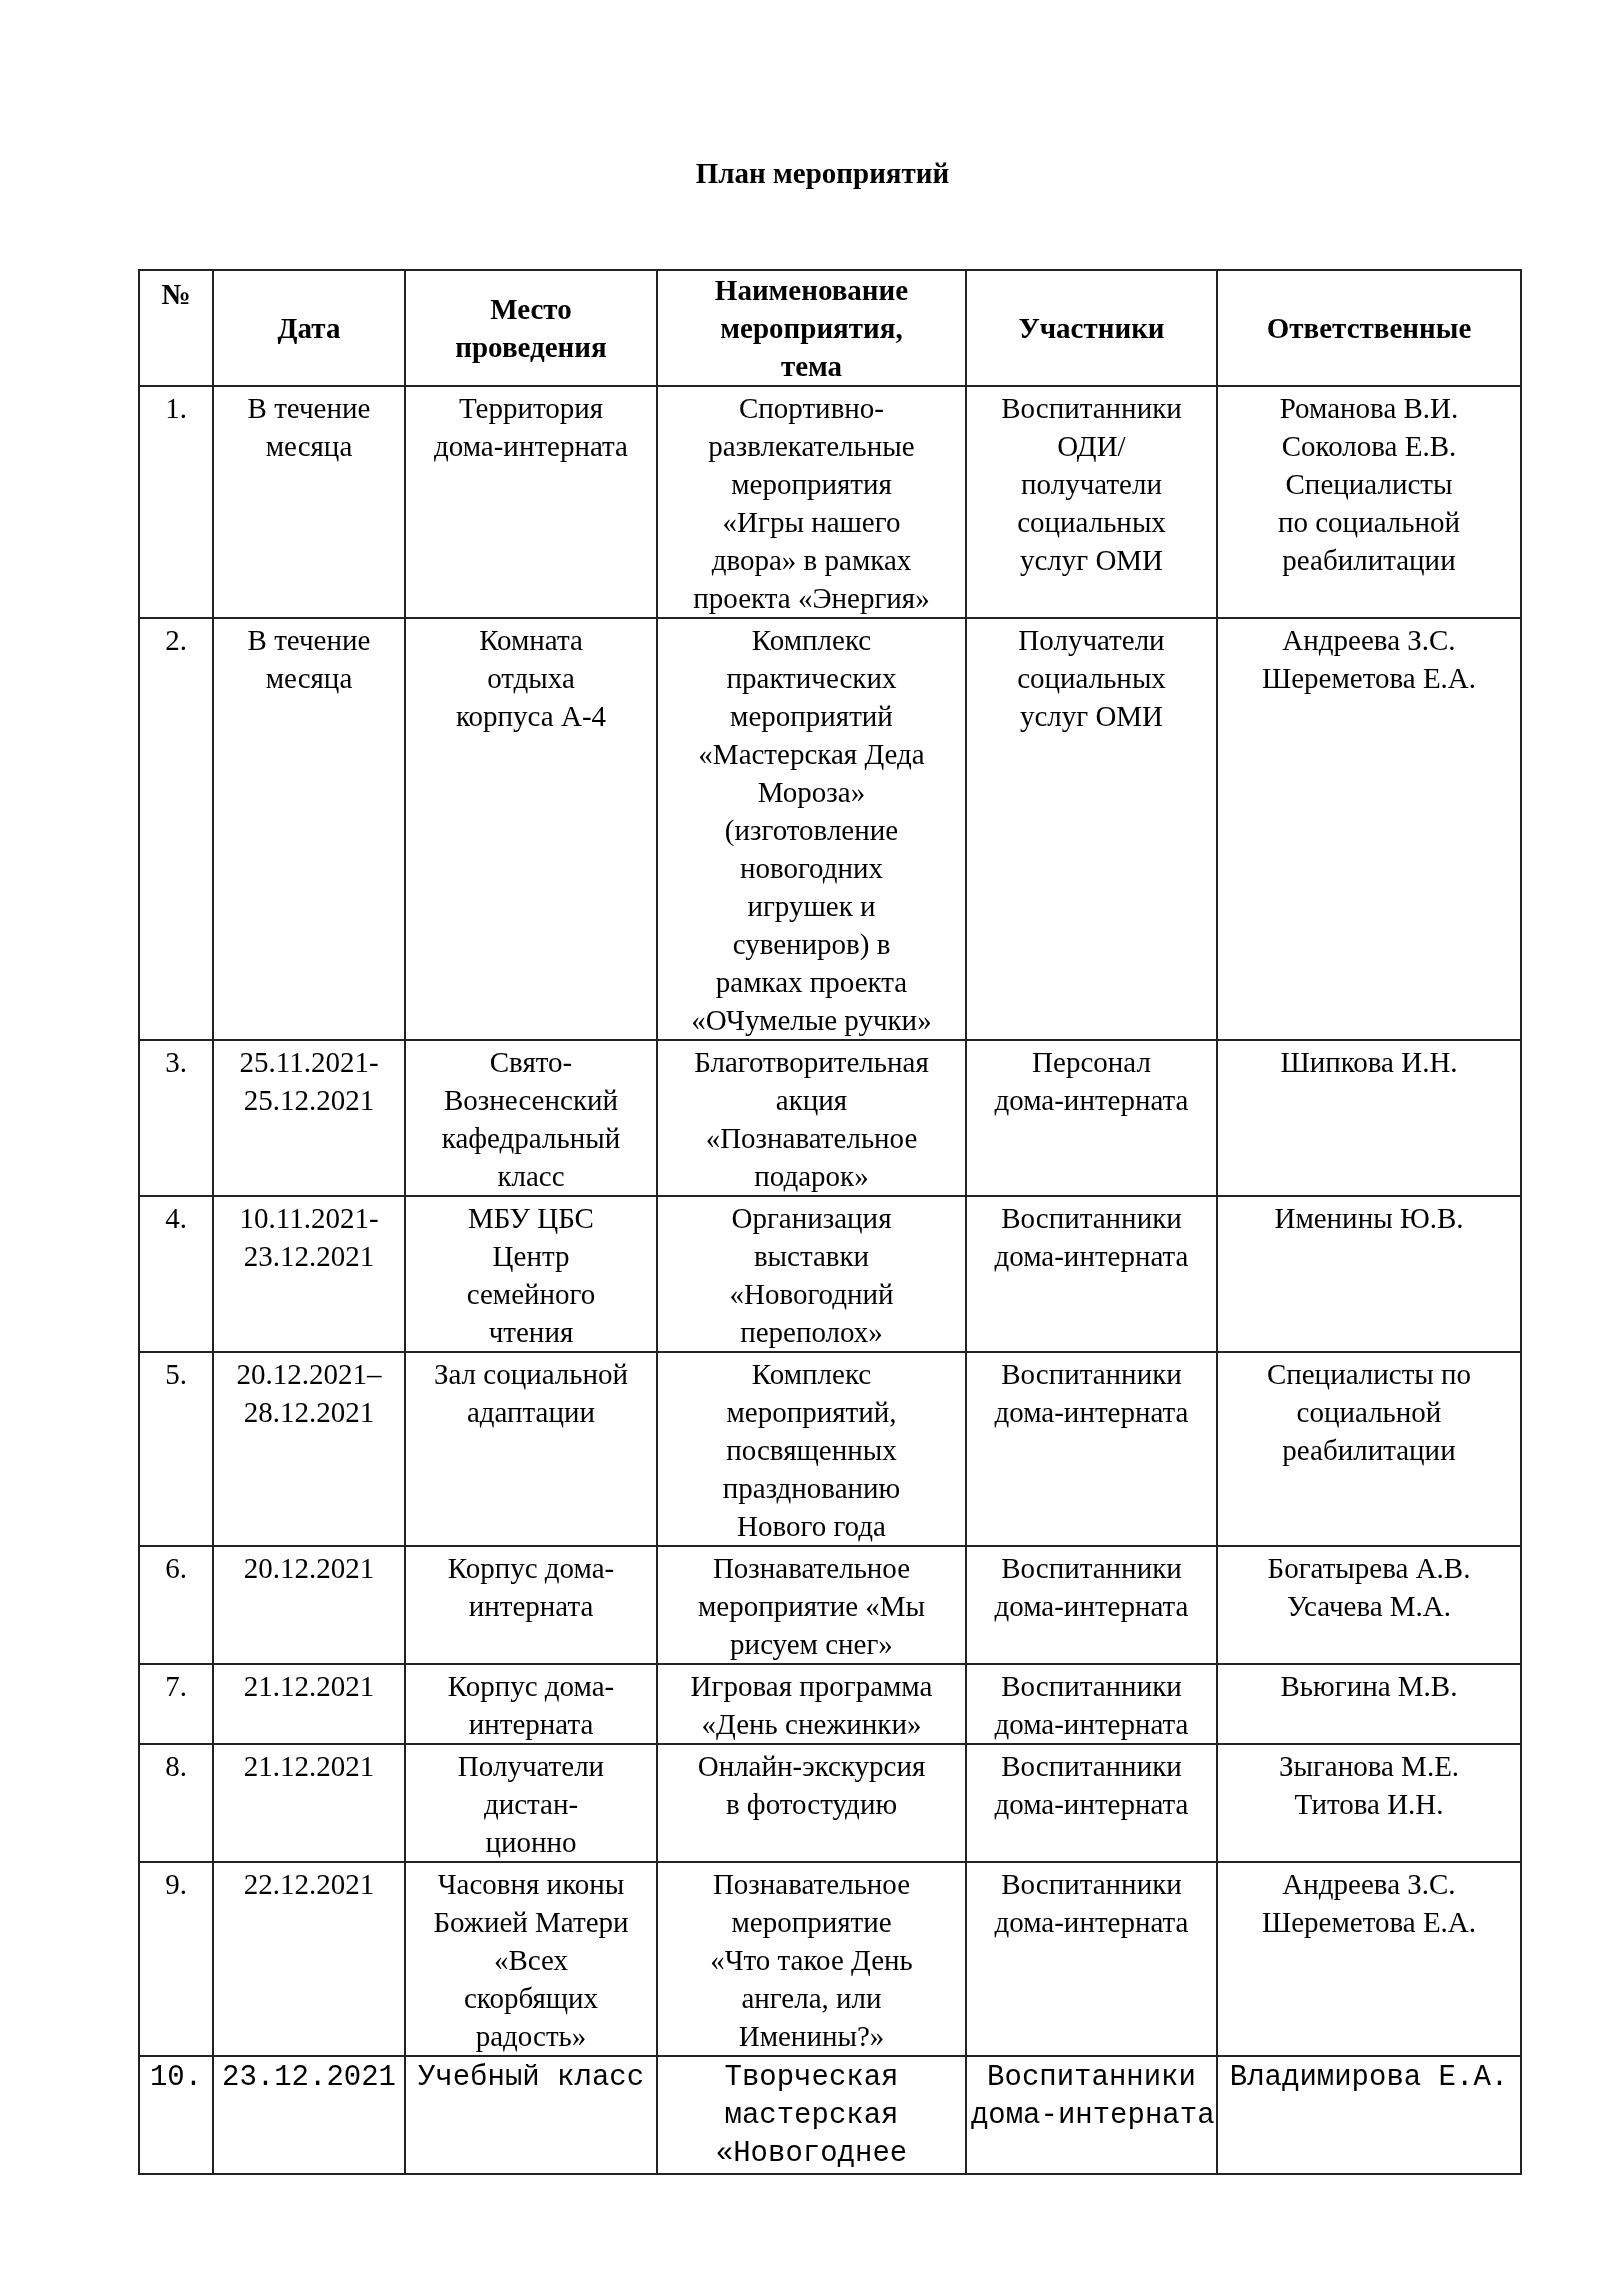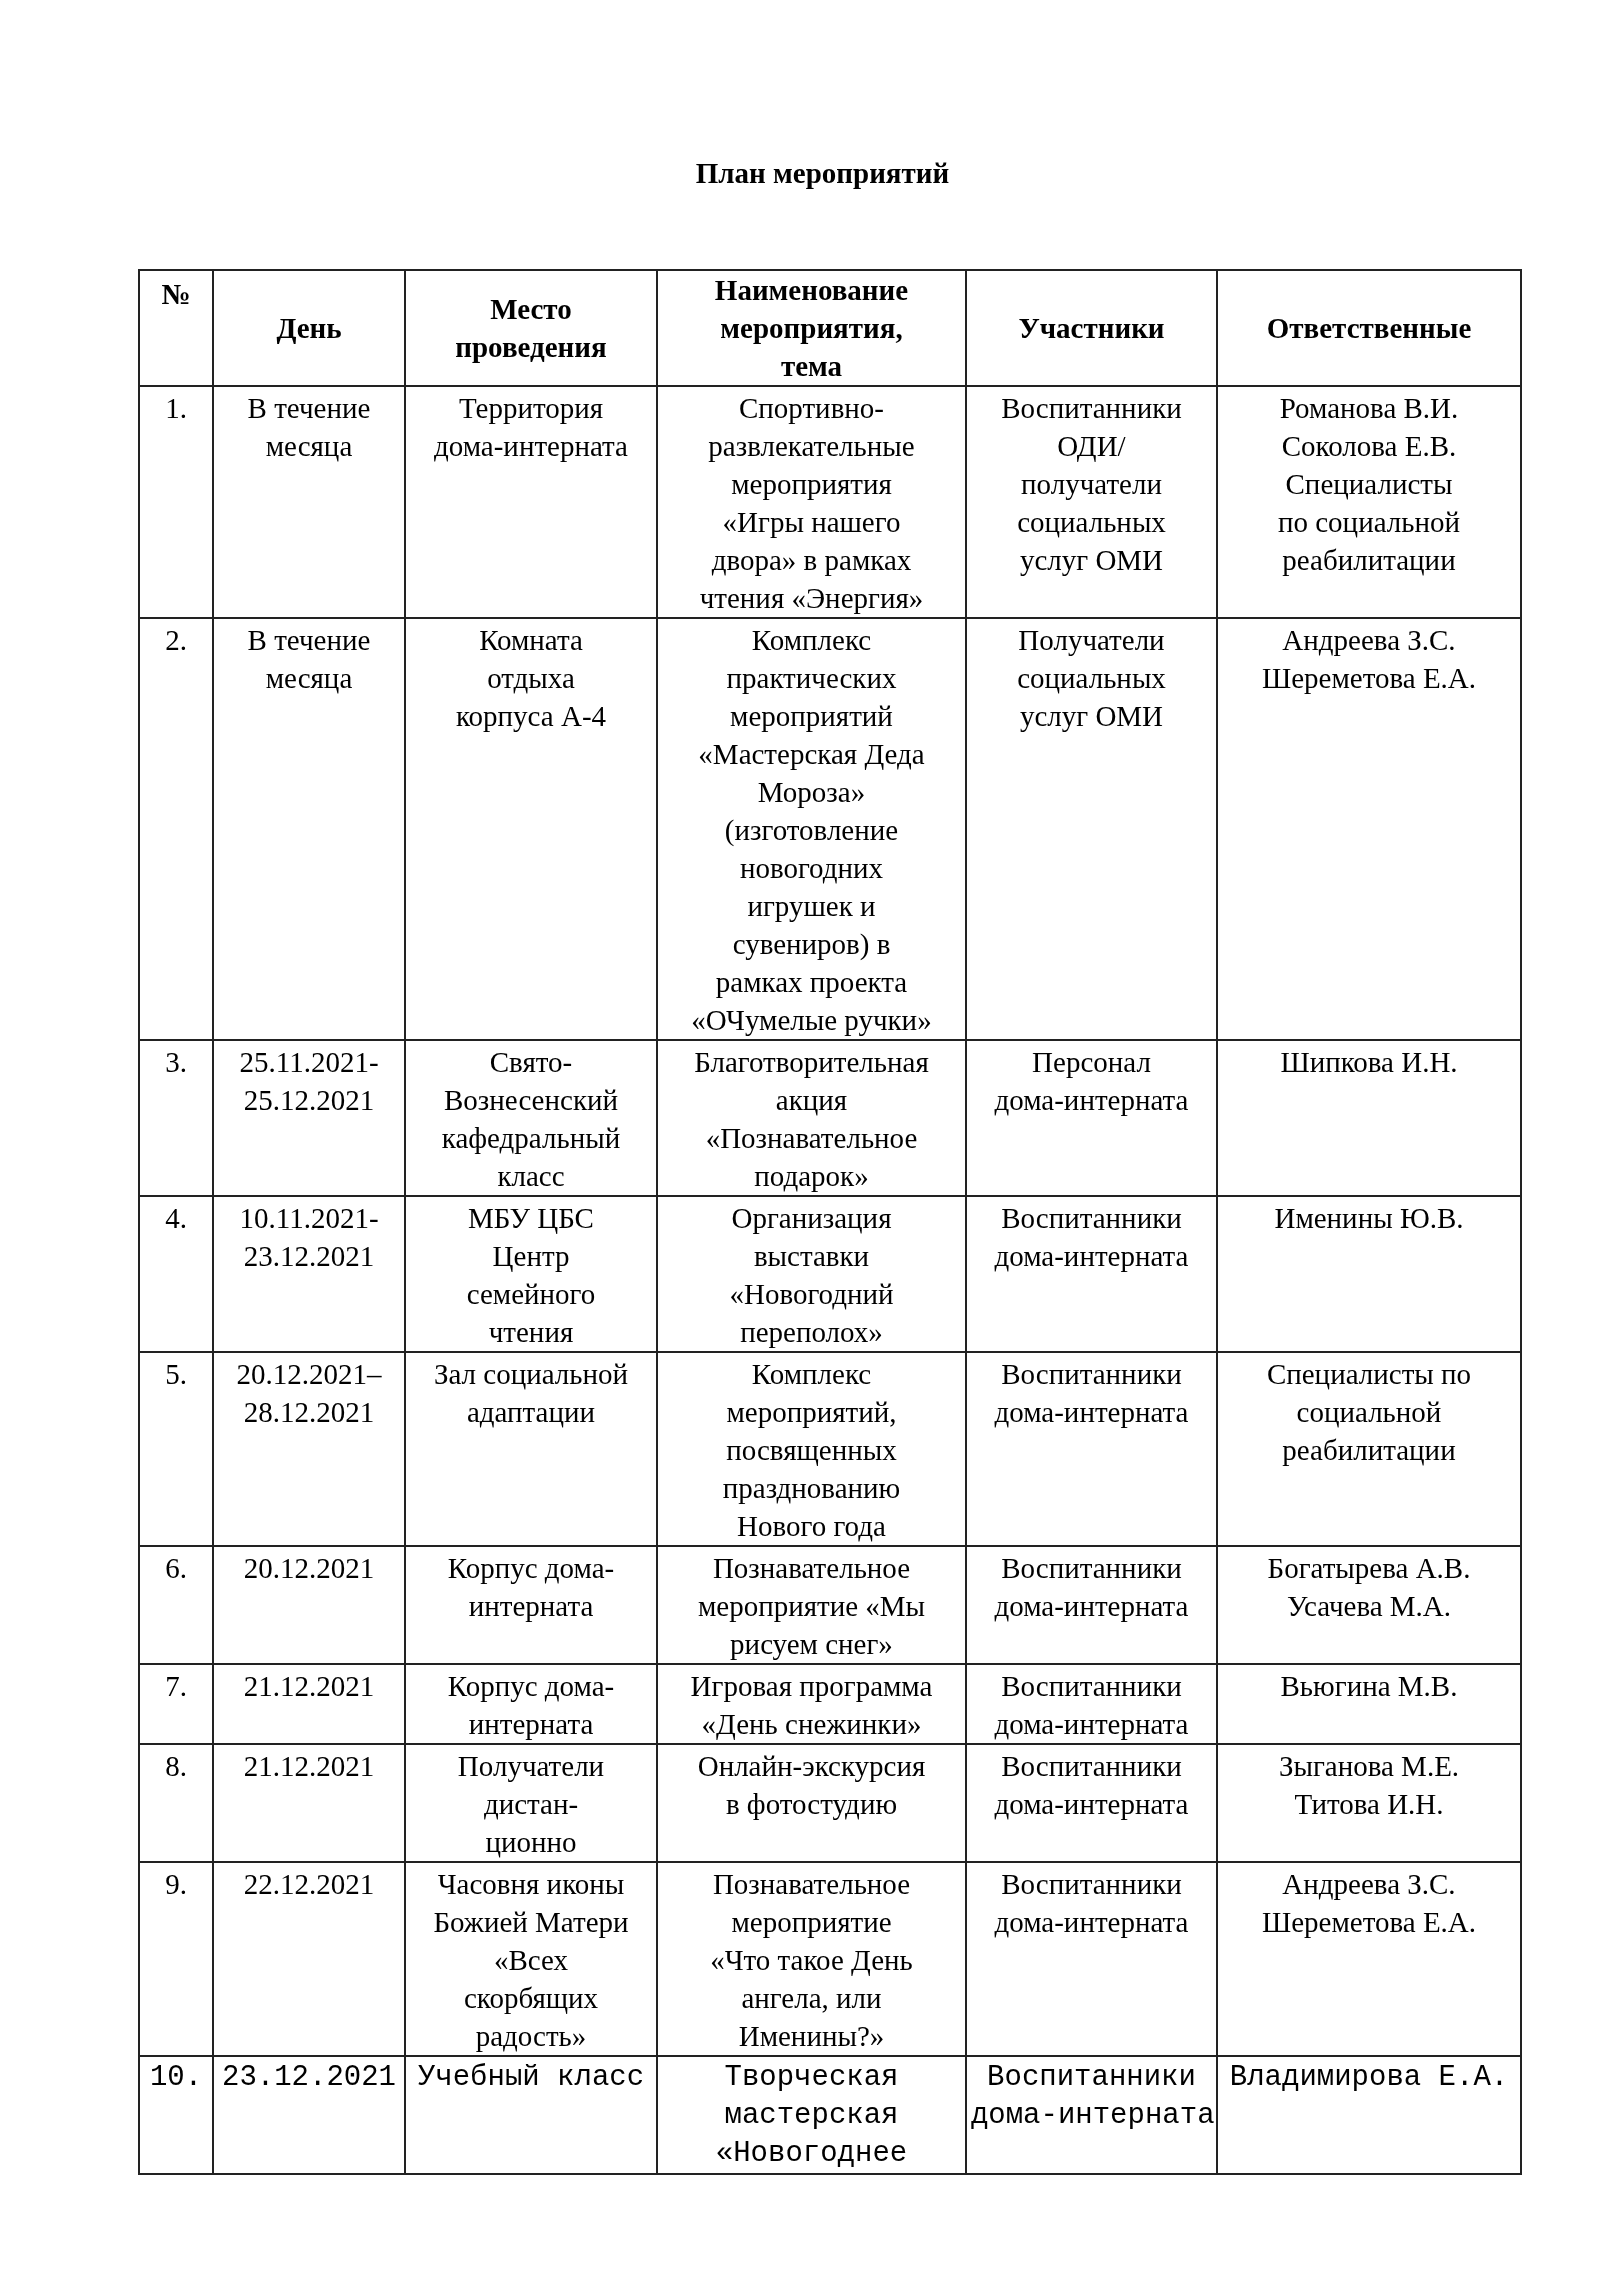--- a/index.html
+++ b/index.html
@@ -27,21 +27,21 @@
       <col class="c1">
       <col class="c2">
       <col class="c3">
       <col class="c4">
       <col class="c5">
   </colgroup>
   <thead>
     <tr style="height:115px;">
       <th class="num">№</th>
       <th>
-          <span class="cell-line">День</span>
+          <span class="cell-line">Дата</span>
         </th>
       <th>
           <span class="cell-line">Место</span>
           <span class="cell-line">проведения</span>
         </th>
       <th>
           <span class="cell-line">Наименование</span>
           <span class="cell-line">мероприятия,</span>
           <span class="cell-line">тема</span>
         </th>
@@ -63,21 +63,21 @@
         <td>
           <span class="cell-line">Территория</span>
           <span class="cell-line">дома-интерната</span>
         </td>
         <td>
           <span class="cell-line">Спортивно-</span>
           <span class="cell-line">развлекательные</span>
           <span class="cell-line">мероприятия</span>
           <span class="cell-line">«Игры нашего</span>
           <span class="cell-line">двора» в рамках</span>
-          <span class="cell-line">чтения «Энергия»</span>
+          <span class="cell-line">проекта «Энергия»</span>
         </td>
         <td>
           <span class="cell-line">Воспитанники</span>
           <span class="cell-line">ОДИ/</span>
           <span class="cell-line">получатели</span>
           <span class="cell-line">социальных</span>
           <span class="cell-line">услуг ОМИ</span>
         </td>
         <td>
           <span class="cell-line">Романова В.И.</span>

